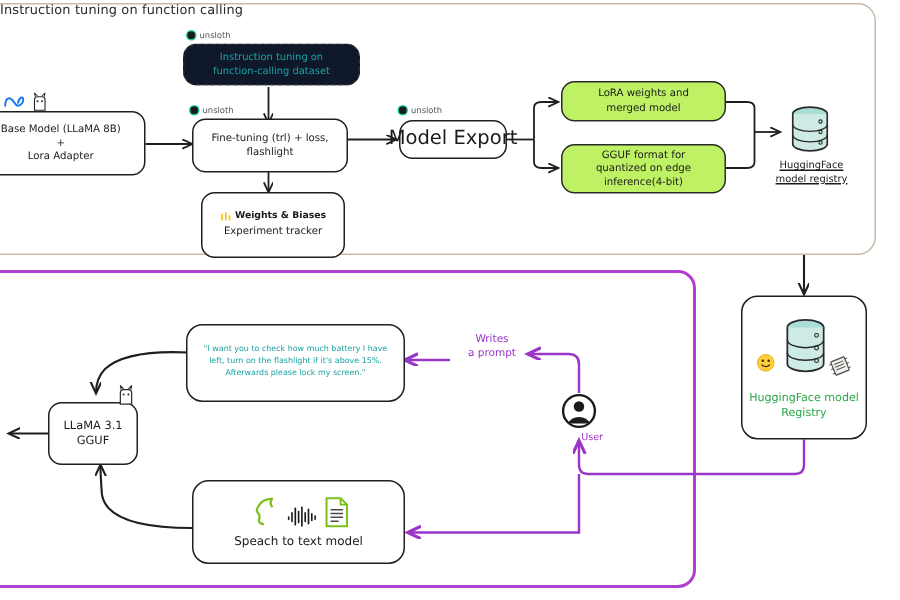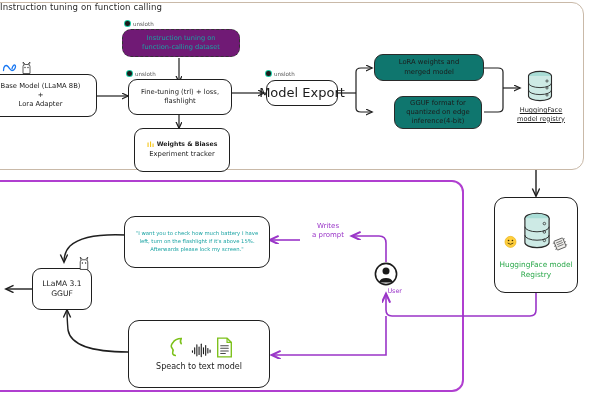--- a/index.html
+++ b/index.html
@@ -47,26 +47,26 @@
     display: flex;
     flex-direction: column;
     align-items: center;
     justify-content: center;
     text-align: center;
     font-size: 7.2px;
     line-height: 1.35;
     color: #1b1b1b;
     padding: 2px 4px;
   }
-  .node.tinted { background: #0f766e; border-color: #2a2a2a; }
+  .node.tinted { background: #bef264; border-color: #2a2a2a; }
   .node.dashed {
     border-style: dashed;
     border-width: 1.2px;
     border-color: #333;
-    background: #701a75;
+    background: #0f172a;
   }
   .node .ln { display: block; white-space: nowrap; }
 
   
   .badge {
     position: absolute;
     display: flex; align-items: center; gap: 2px;
     font-size: 5.6px; color: #555;
     white-space: nowrap;
   }
@@ -247,21 +247,21 @@
   </div>
   <div class="node" style="left:266px; top:80px; width:72px; height:26px;">
     <span class="ln" style="font-size:13px;">Model Export</span>
   </div>
 
   <div class="node tinted" style="left:374px; top:54px; width:110px; height:27px;">
     <span class="ln" style="font-size:6.8px;">LoRA weights and</span>
     <span class="ln" style="font-size:6.8px;">merged model</span>
   </div>
 
-  <div class="node tinted" style="left:374px; top:96px; width:88px; height:33px;margin-left:20px;">
+  <div class="node tinted" style="left:374px; top:96px; width:110px; height:33px;">
     <span class="ln" style="font-size:6.8px;">GGUF format for</span>
     <span class="ln" style="font-size:6.8px;">quantized on edge</span>
     <span class="ln" style="font-size:6.8px;">inference(4-bit)</span>
   </div>
 
   <svg style="position:absolute; left:526px; top:70px;" width="28" height="34" viewBox="0 0 28 34">
     <ellipse cx="14" cy="6" rx="11.5" ry="4.6" fill="#a9ddd6" stroke="#2a2a2a" stroke-width="1.1"></ellipse>
     <path d="M2.5,6 L2.5,26 A11.5,4.6 0 0 0 25.5,26 L25.5,6" fill="#cdeae5" stroke="#2a2a2a" stroke-width="1.1"></path>
     <path d="M2.5,13 A11.5,4.6 0 0 0 25.5,13" fill="none" stroke="#2a2a2a" stroke-width=".9"></path>
     <path d="M2.5,20 A11.5,4.6 0 0 0 25.5,20" fill="none" stroke="#2a2a2a" stroke-width=".9"></path>
@@ -325,21 +325,21 @@
     <span class="ln" style="font-size:7.6px;">LLaMA 3.1</span>
     <span class="ln" style="font-size:7.6px;">GGUF</span>
   </div>
   <svg style="position:absolute; left:78px; top:256px;" width="12" height="14" viewBox="0 0 22 26">
     <path d="M4,25 L4,11 Q4,7 8,7 L14,7 Q18,7 18,11 L18,25 Z" fill="#fff" stroke="#2a2a2a" stroke-width="1.5"></path>
     <path d="M5,7 L4,2 L8,6 M17,7 L18,2 L14,6" fill="none" stroke="#2a2a2a" stroke-width="1.4" stroke-linejoin="round"></path>
     <circle cx="8" cy="13" r="1.3" fill="#2a2a2a"></circle>
     <circle cx="14" cy="13" r="1.3" fill="#2a2a2a"></circle>
   </svg>
 
-  <div class="node" style="left:128px; top:320px; width:142px; height:68px; border-radius:11px; border-width:1.6px;">
+  <div class="node" style="left:128px; top:320px; width:142px; height:56px; border-radius:11px; border-width:1.6px;">
     <div class="icon-row" style="margin-bottom:4px;">
       <svg width="22" height="22" viewBox="0 0 26 26">
         <path d="M18,3 Q11,3 8,8 Q5,12 7,14 Q9,16 8,19 Q7,22 11,23" fill="none" stroke="#7cc11a" stroke-width="1.8" stroke-linecap="round"></path>
         <path d="M18,3 Q16,7 18,9" fill="none" stroke="#7cc11a" stroke-width="1.8" stroke-linecap="round"></path>
       </svg>
       <svg width="22" height="16" viewBox="0 0 30 18">
         <g stroke="#1b1b1b" stroke-width="1.5" stroke-linecap="round">
           <path d="M2,10 L2,12"></path>
             <path d="M5,6 L5,14"></path>
             <path d="M8,2 L8,17"></path>

